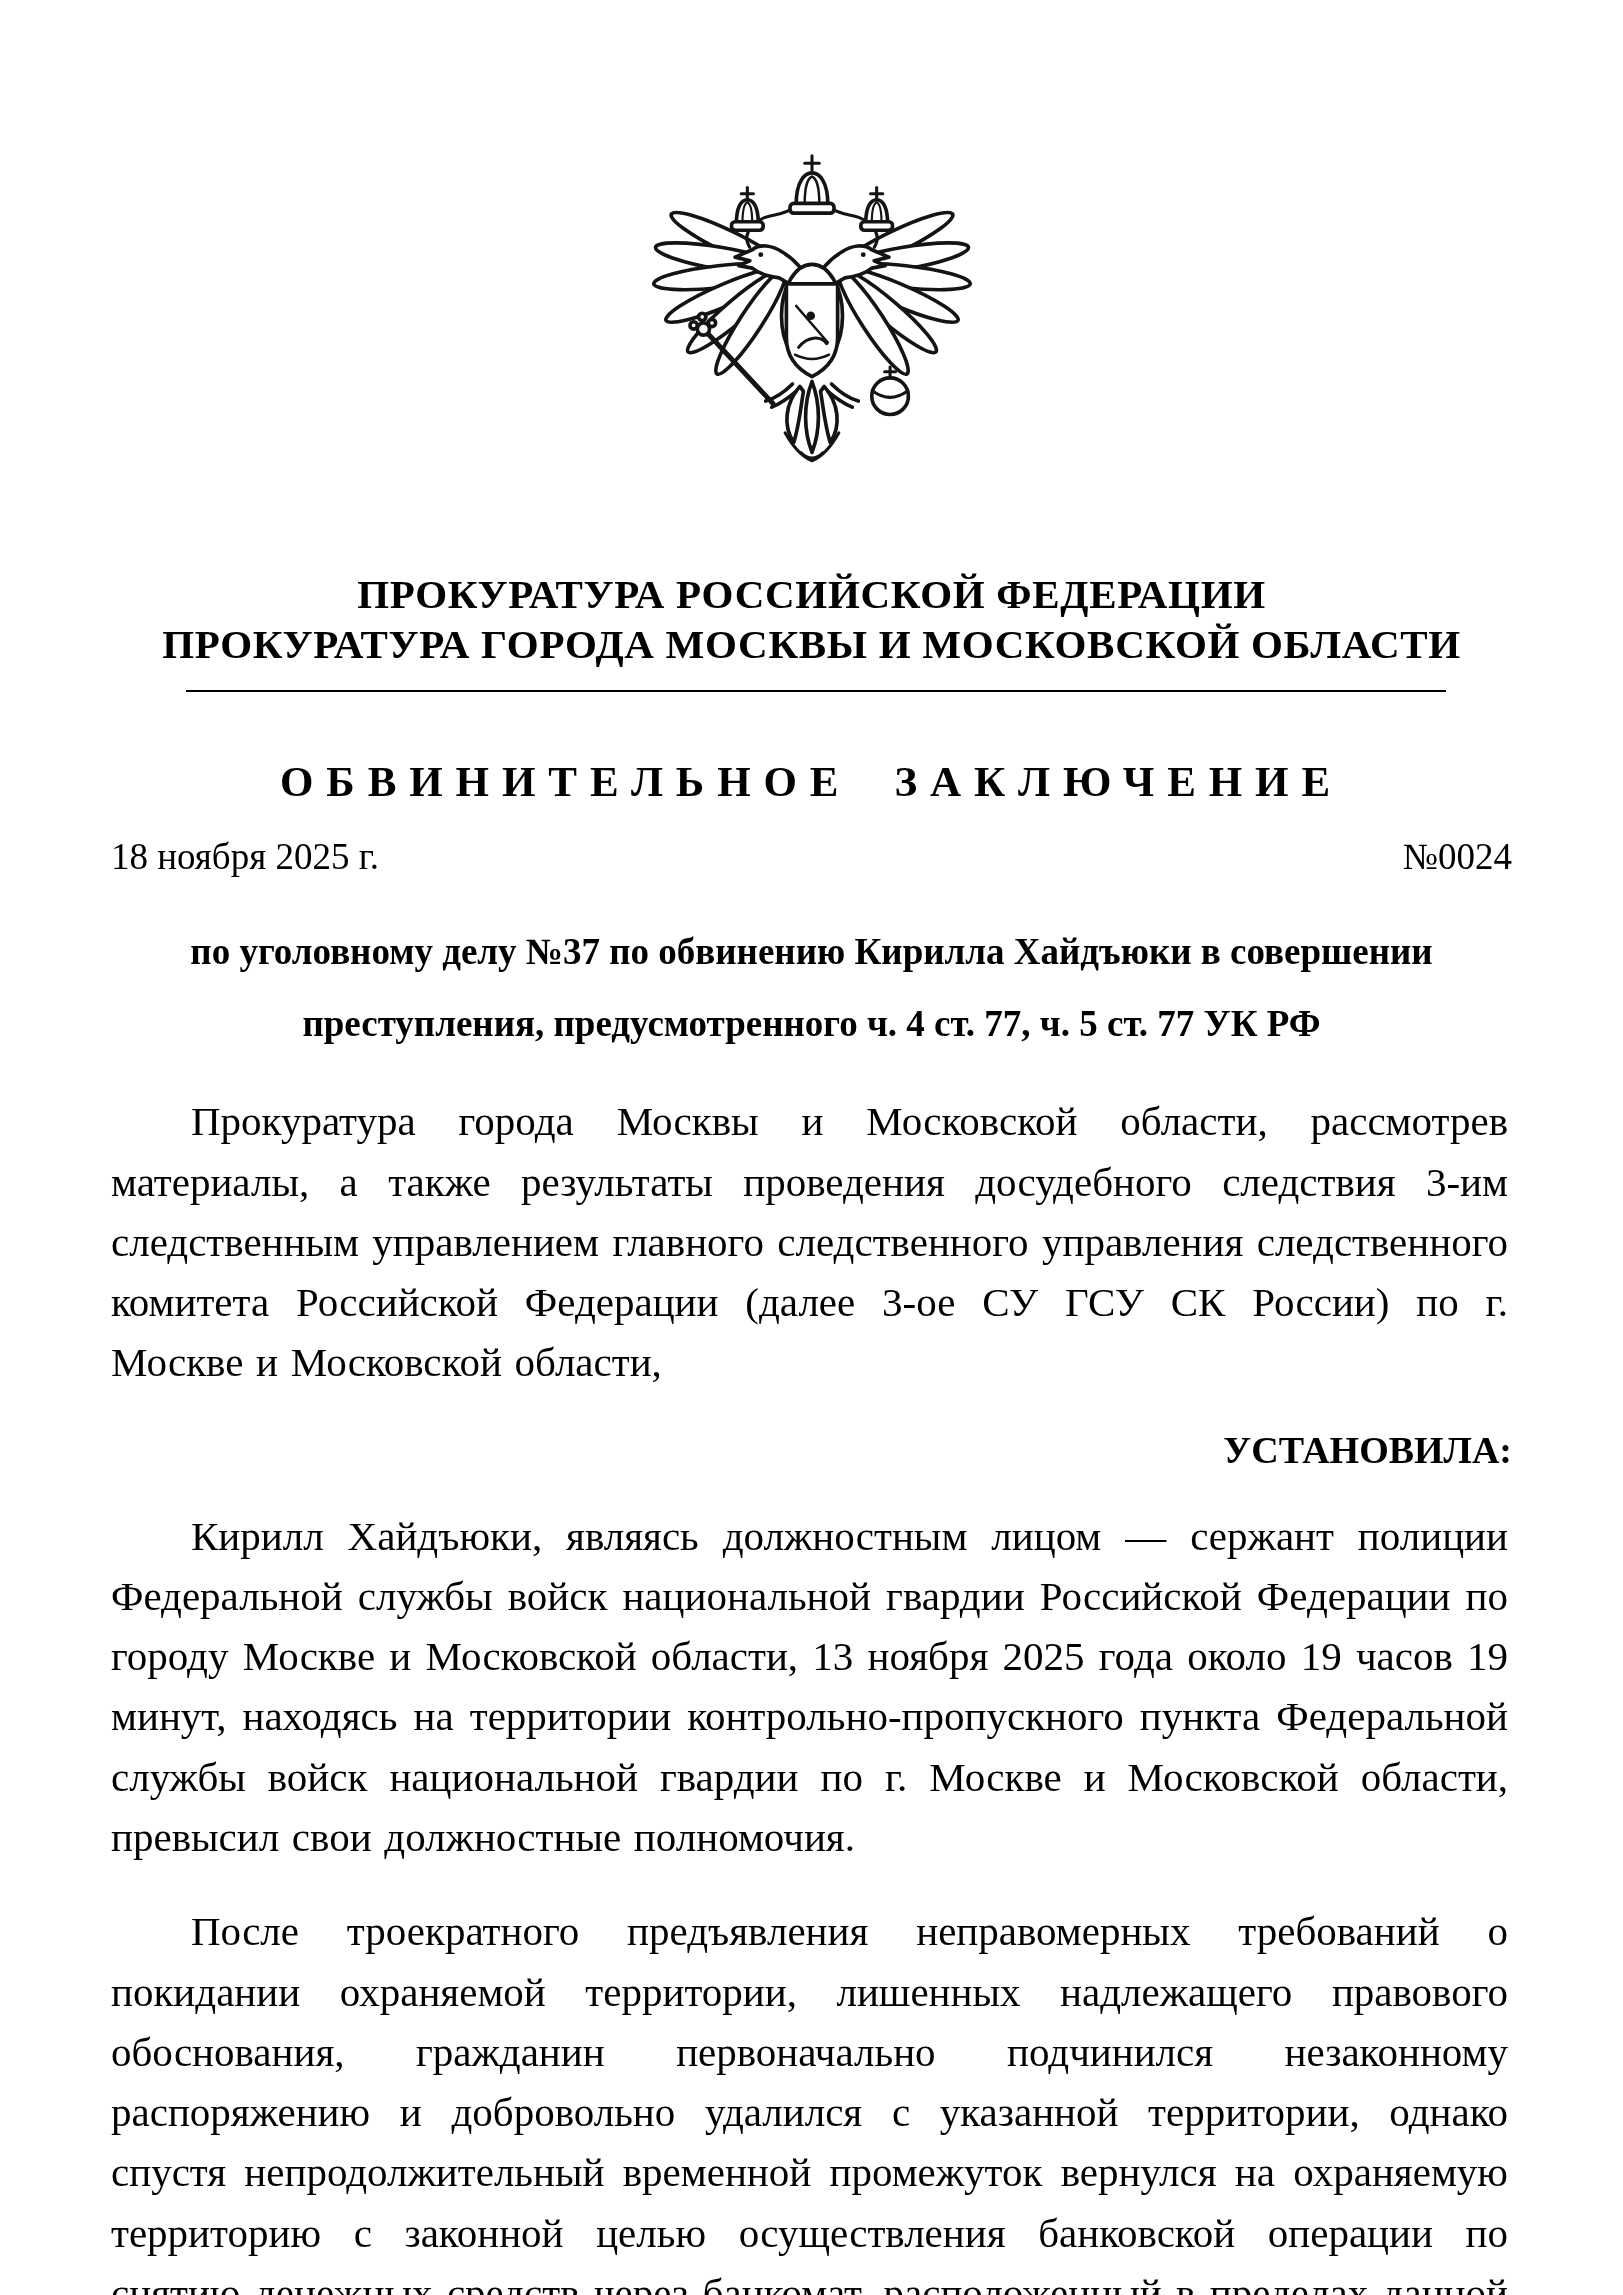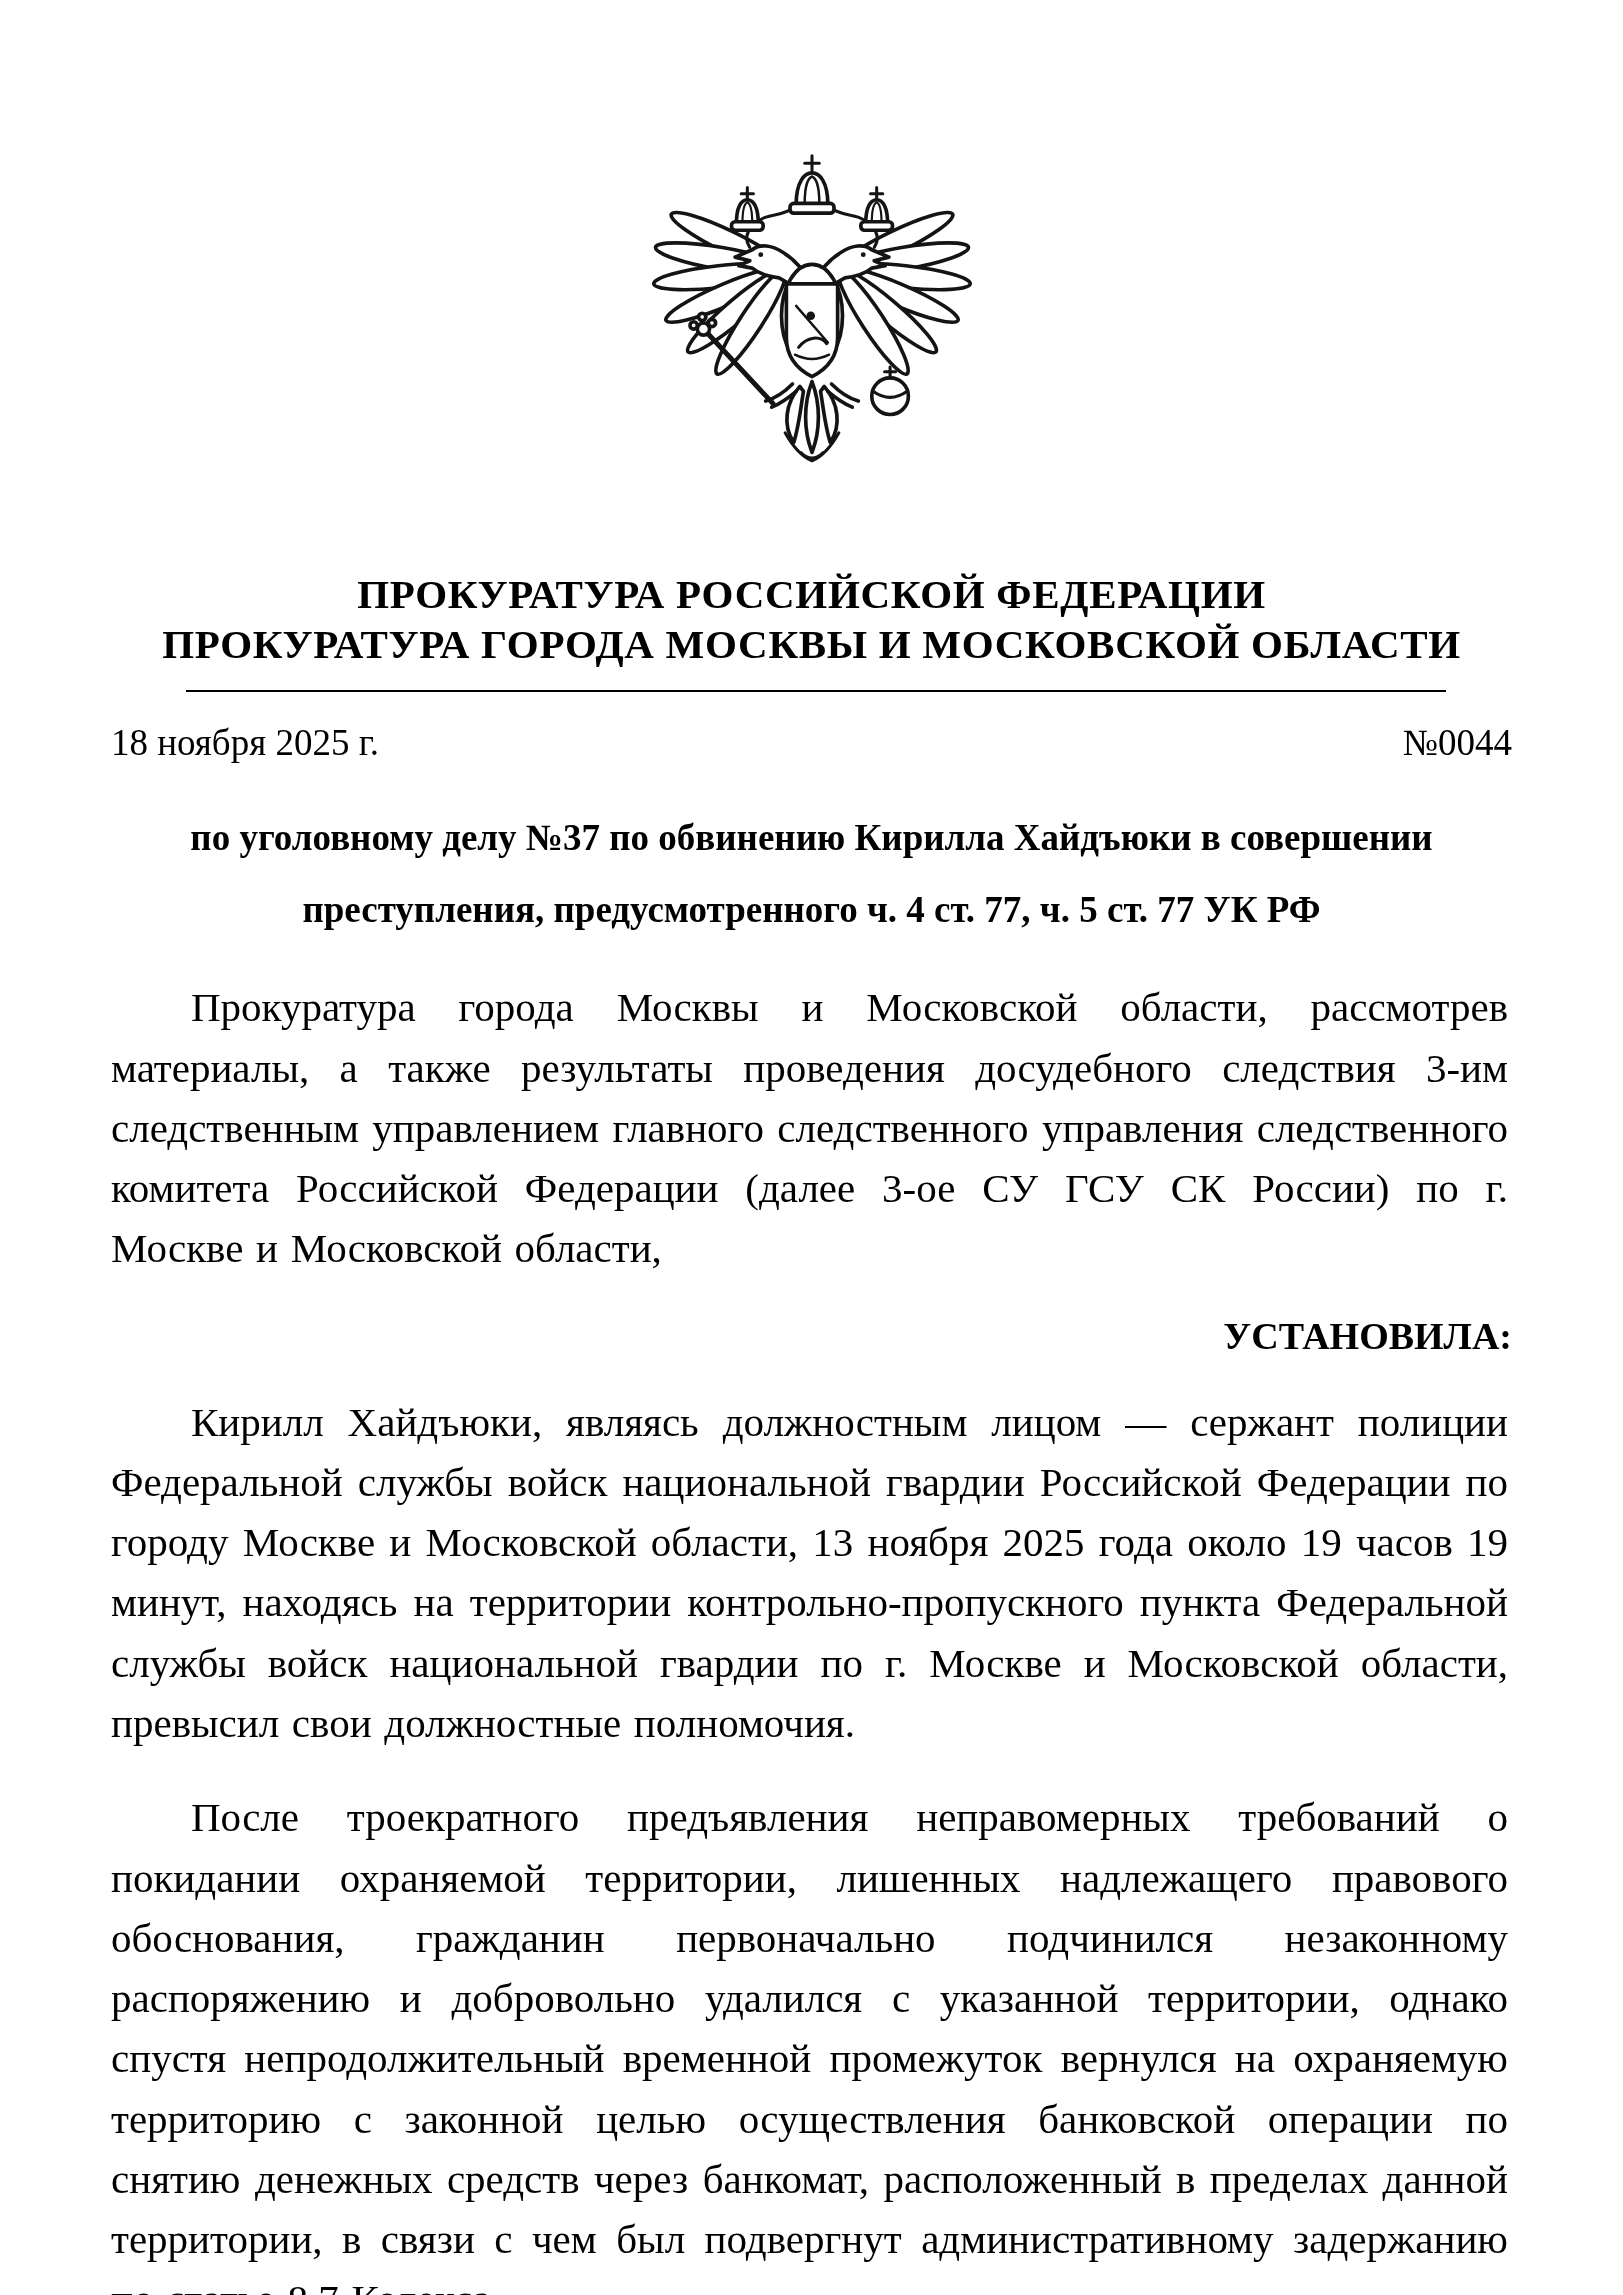--- a/index.html
+++ b/index.html
@@ -160,24 +160,25 @@
     </svg>
   </div>
 
   <div class="org-header">
     <div>ПРОКУРАТУРА РОССИЙСКОЙ ФЕДЕРАЦИИ</div>
     <div>ПРОКУРАТУРА ГОРОДА МОСКВЫ И МОСКОВСКОЙ ОБЛАСТИ</div>
   </div>
 
   <hr class="rule">
 
+  <h1 class="doc-title">ОБВИНИТЕЛЬНОЕ ЗАКЛЮЧЕНИЕ</h1>
 
   <div class="meta-row">
     <span>18 ноября 2025 г.</span>
-    <span>№0044</span>
+    <span>№0024</span>
   </div>
 
   <p class="subject">по уголовному делу №37 по обвинению Кирилла Хайдъюки в совершении преступления, предусмотренного ч. 4 ст. 77, ч. 5 ст. 77 УК РФ</p>
 
   <p class="body-par">Прокуратура города Москвы и Московской области, рассмотрев материалы, а также результаты проведения досудебного следствия 3-им следственным управлением главного следственного управления следственного комитета Российской Федерации (далее 3-ое СУ ГСУ СК России) по г. Москве и Московской области,</p>
 
   <h2 class="established">УСТАНОВИЛА:</h2>
 
   <p class="body-par facts-par">Кирилл Хайдъюки, являясь должностным лицом — сержант полиции Федеральной службы войск национальной гвардии Российской Федерации по городу Москве и Московской области, 13 ноября 2025 года около 19 часов 19 минут, находясь на территории контрольно-пропускного пункта Федеральной службы войск национальной гвардии по г. Москве и Московской области, превысил свои должностные полномочия.</p>
 

